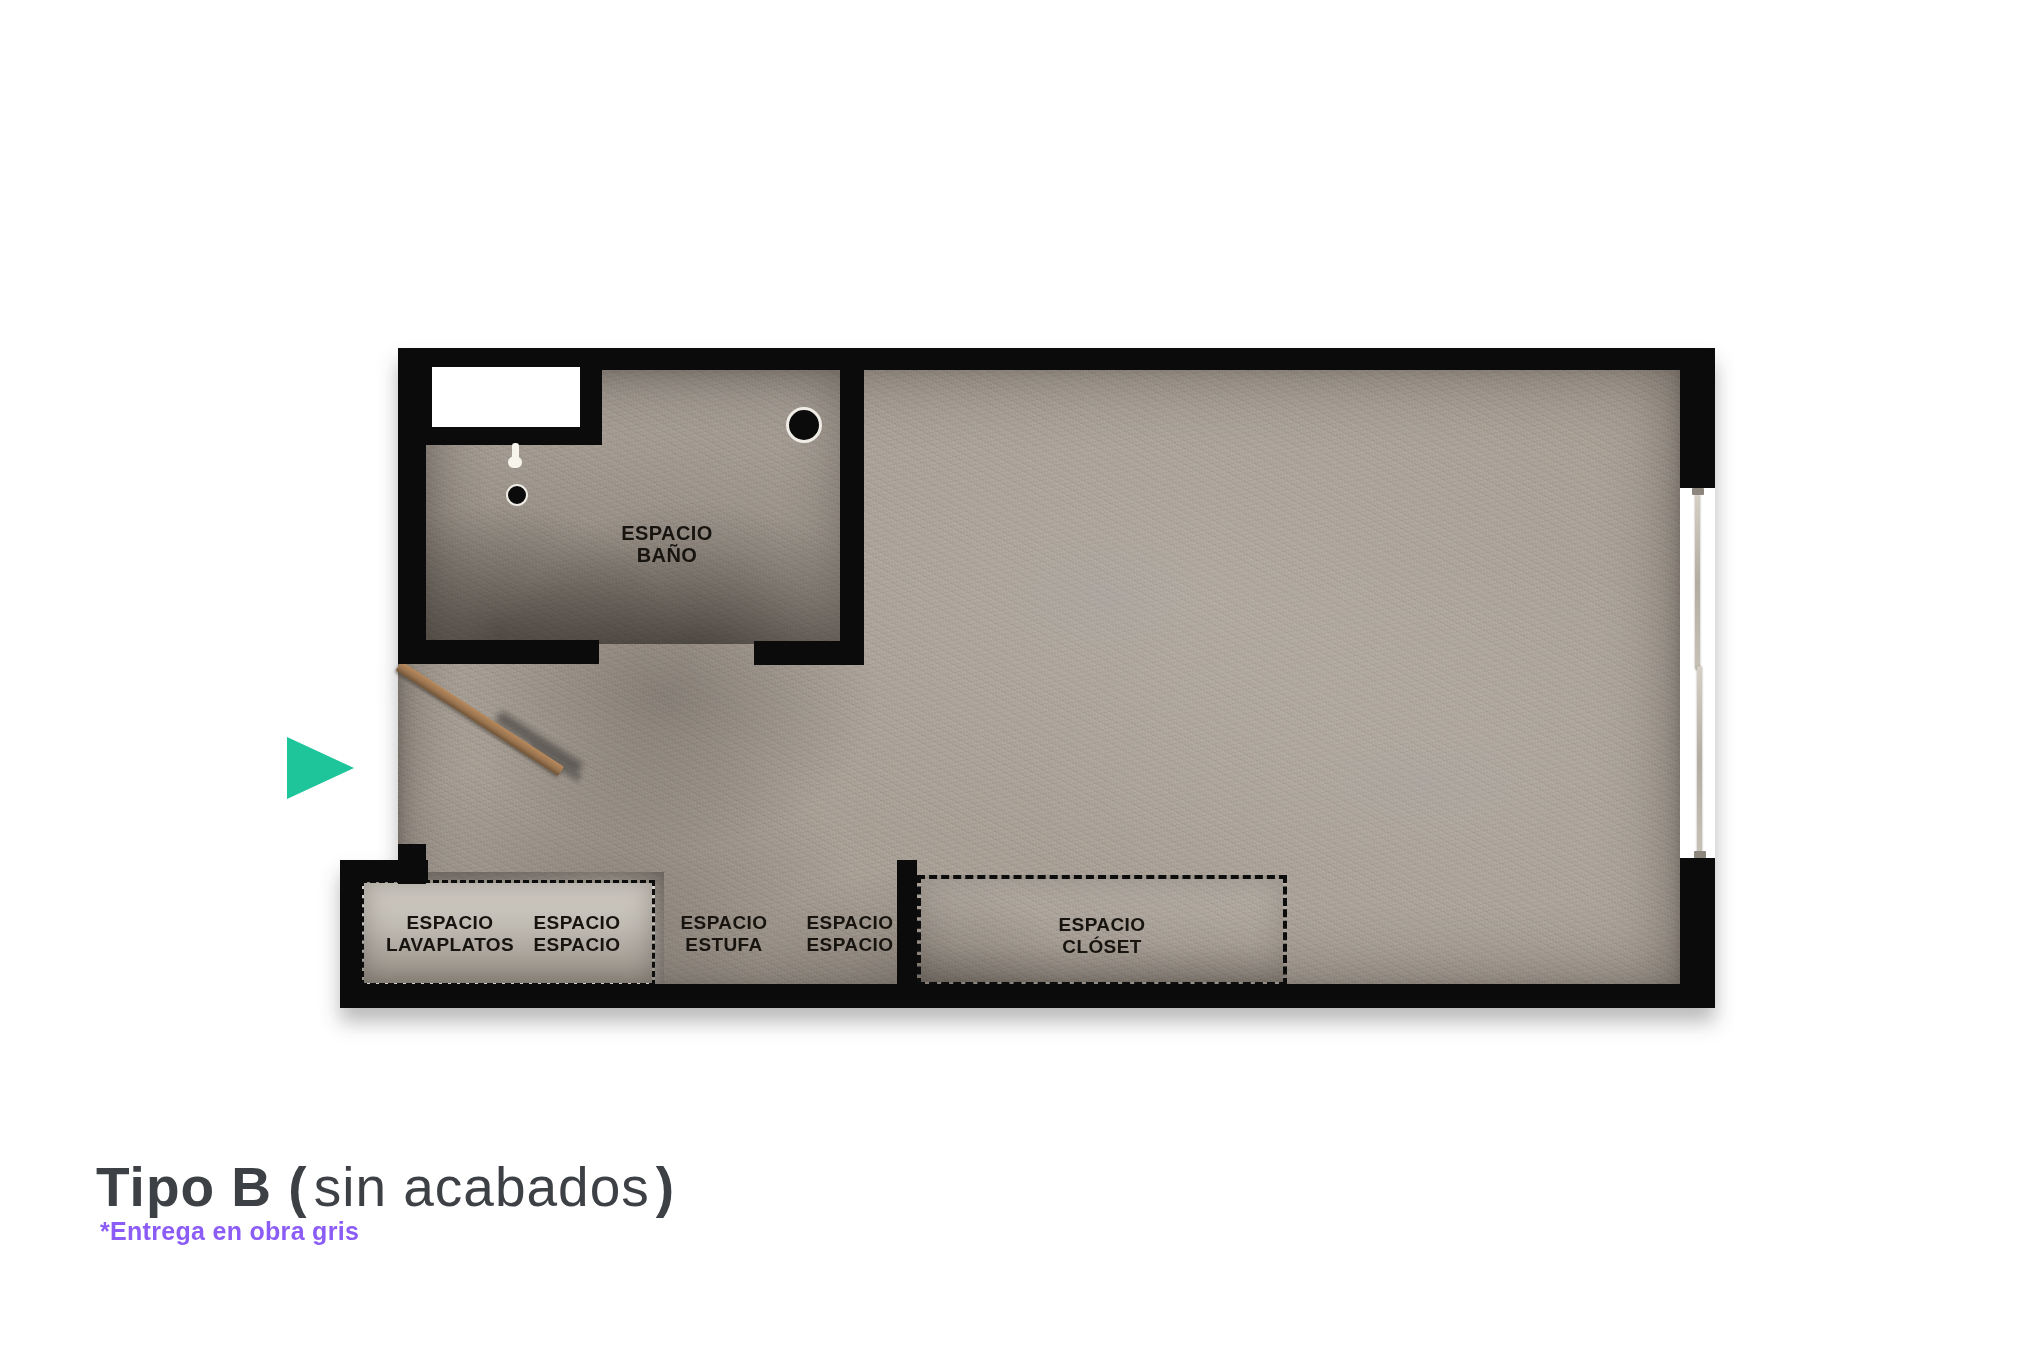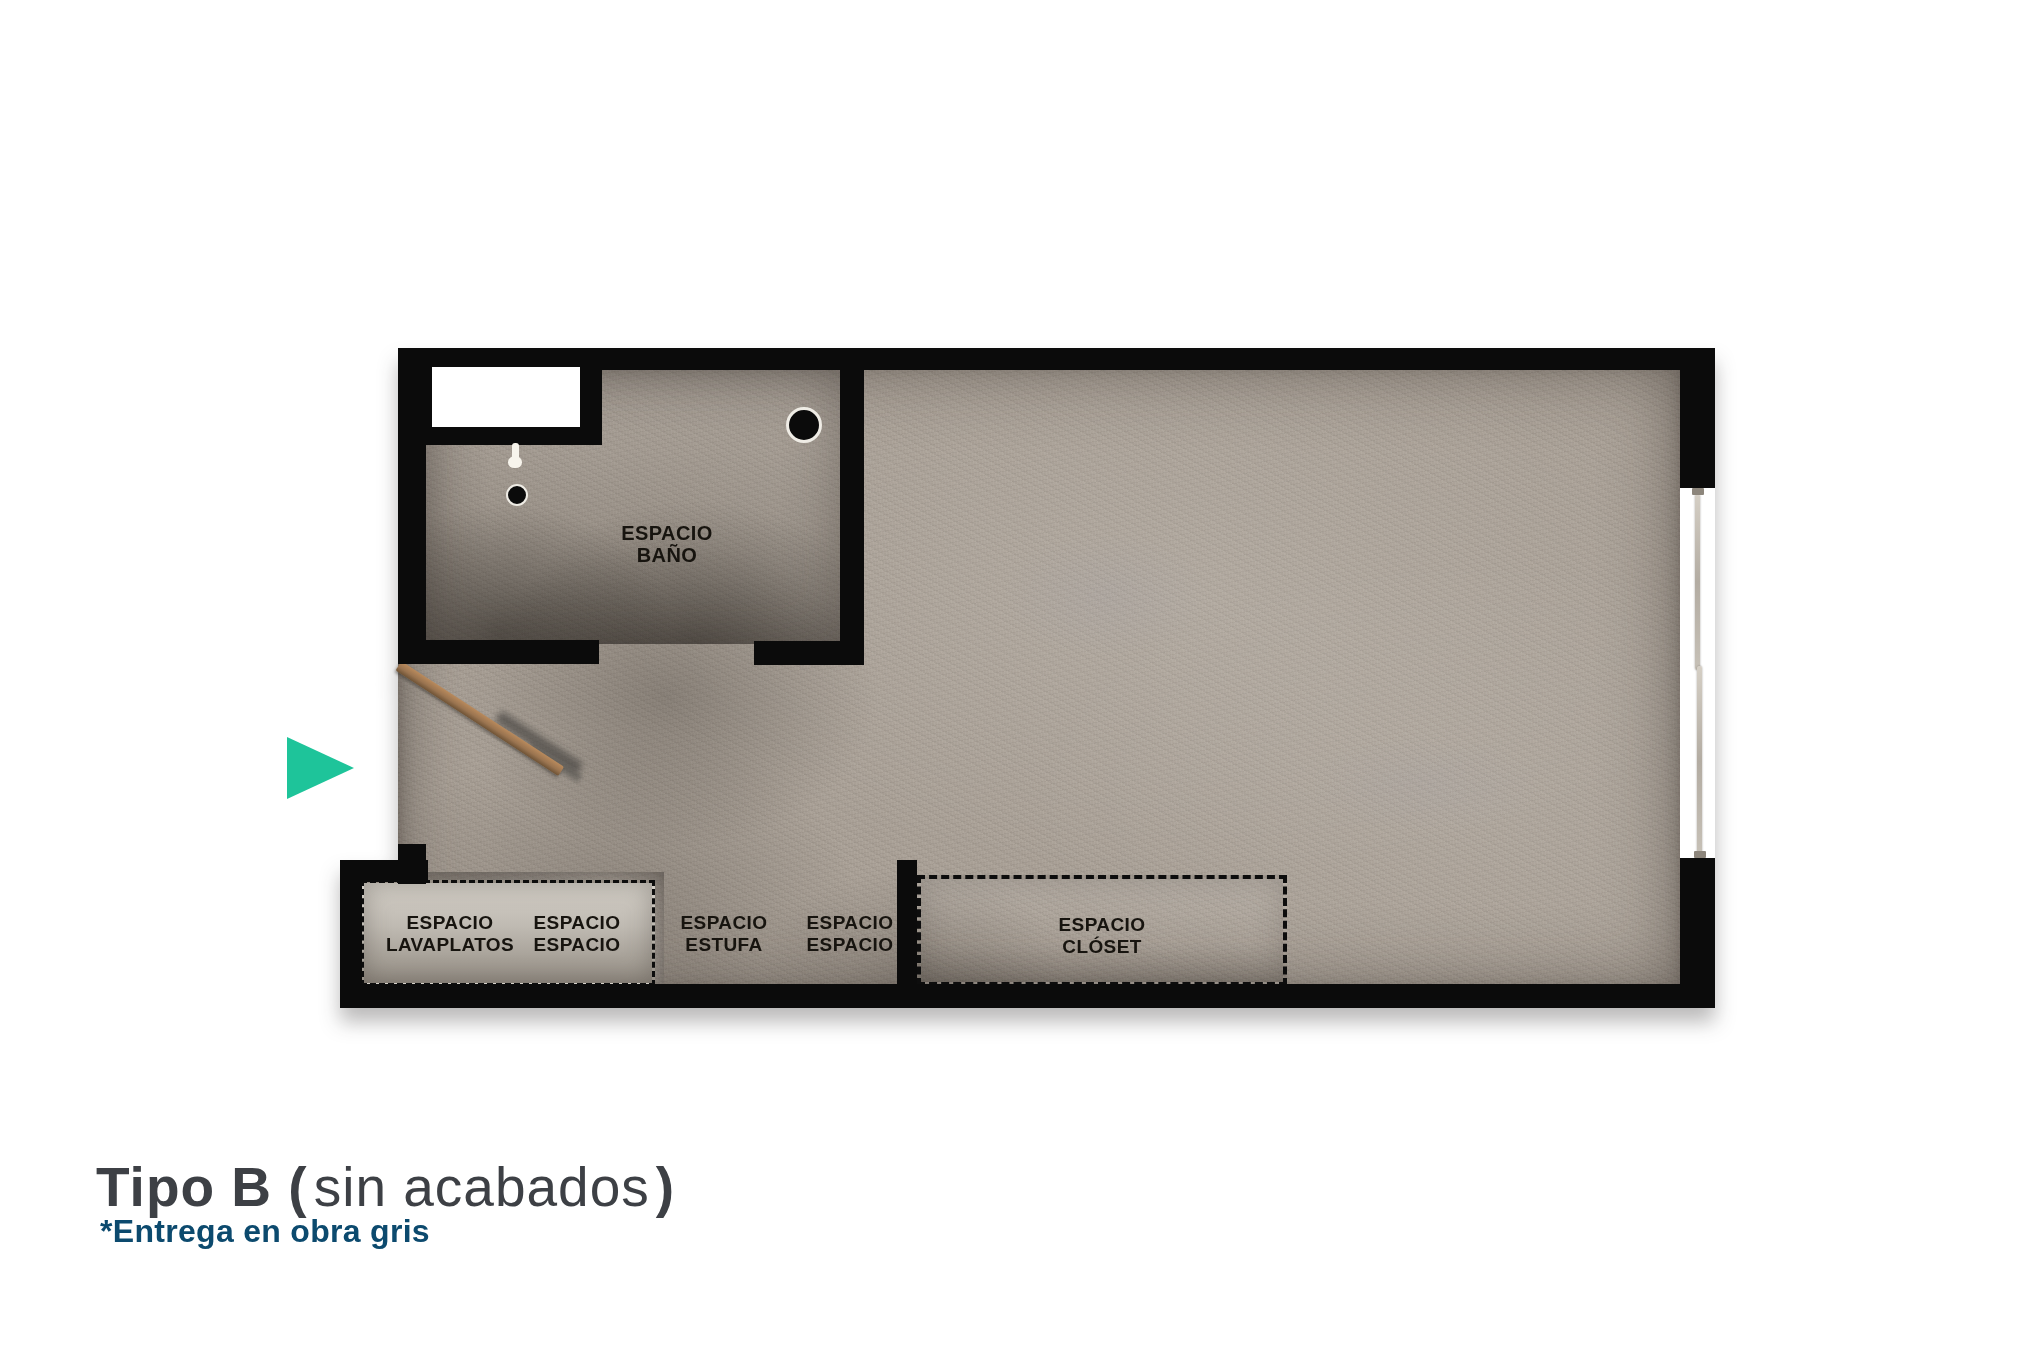--- a/index.html
+++ b/index.html
@@ -70,22 +70,22 @@
   .drain { position:absolute; border-radius:50%; background:#0b0b0b; }
 
   .arrow { position:absolute; left:287px; top:737px; width:0; height:0;
     border-top:31px solid transparent; border-bottom:31px solid transparent;
     border-left:67px solid #1ec49a; }
 
   .title { position:absolute; left:96px; top:1156px; color:#3d4045;
     font-size:55px; line-height:62px; letter-spacing:1px; white-space:nowrap; }
   .title .b { font-weight:bold; }
   .title .r { font-weight:normal; margin:0 6px; }
-  .subtitle { position:absolute; left:100px; top:1216px; color:#0c4a6e;
-    font-weight:bold; font-size:32px; line-height:30px; letter-spacing:.3px; }
+  .subtitle { position:absolute; left:100px; top:1216px; color:#8b5cf6;
+    font-weight:bold; font-size:25px; line-height:30px; letter-spacing:.3px; }
 
   .shower-stem { position:absolute; left:172px; top:95px; width:7px; height:19px;
     background:#f7f4ec; border-radius:3px; }
   .shower-head { position:absolute; left:168px; top:108px; width:14px; height:12px;
     background:#f7f4ec; border-radius:50% 50% 45% 45%; }
 </style>
 </head>
 <body>
 
 <div class="page">

